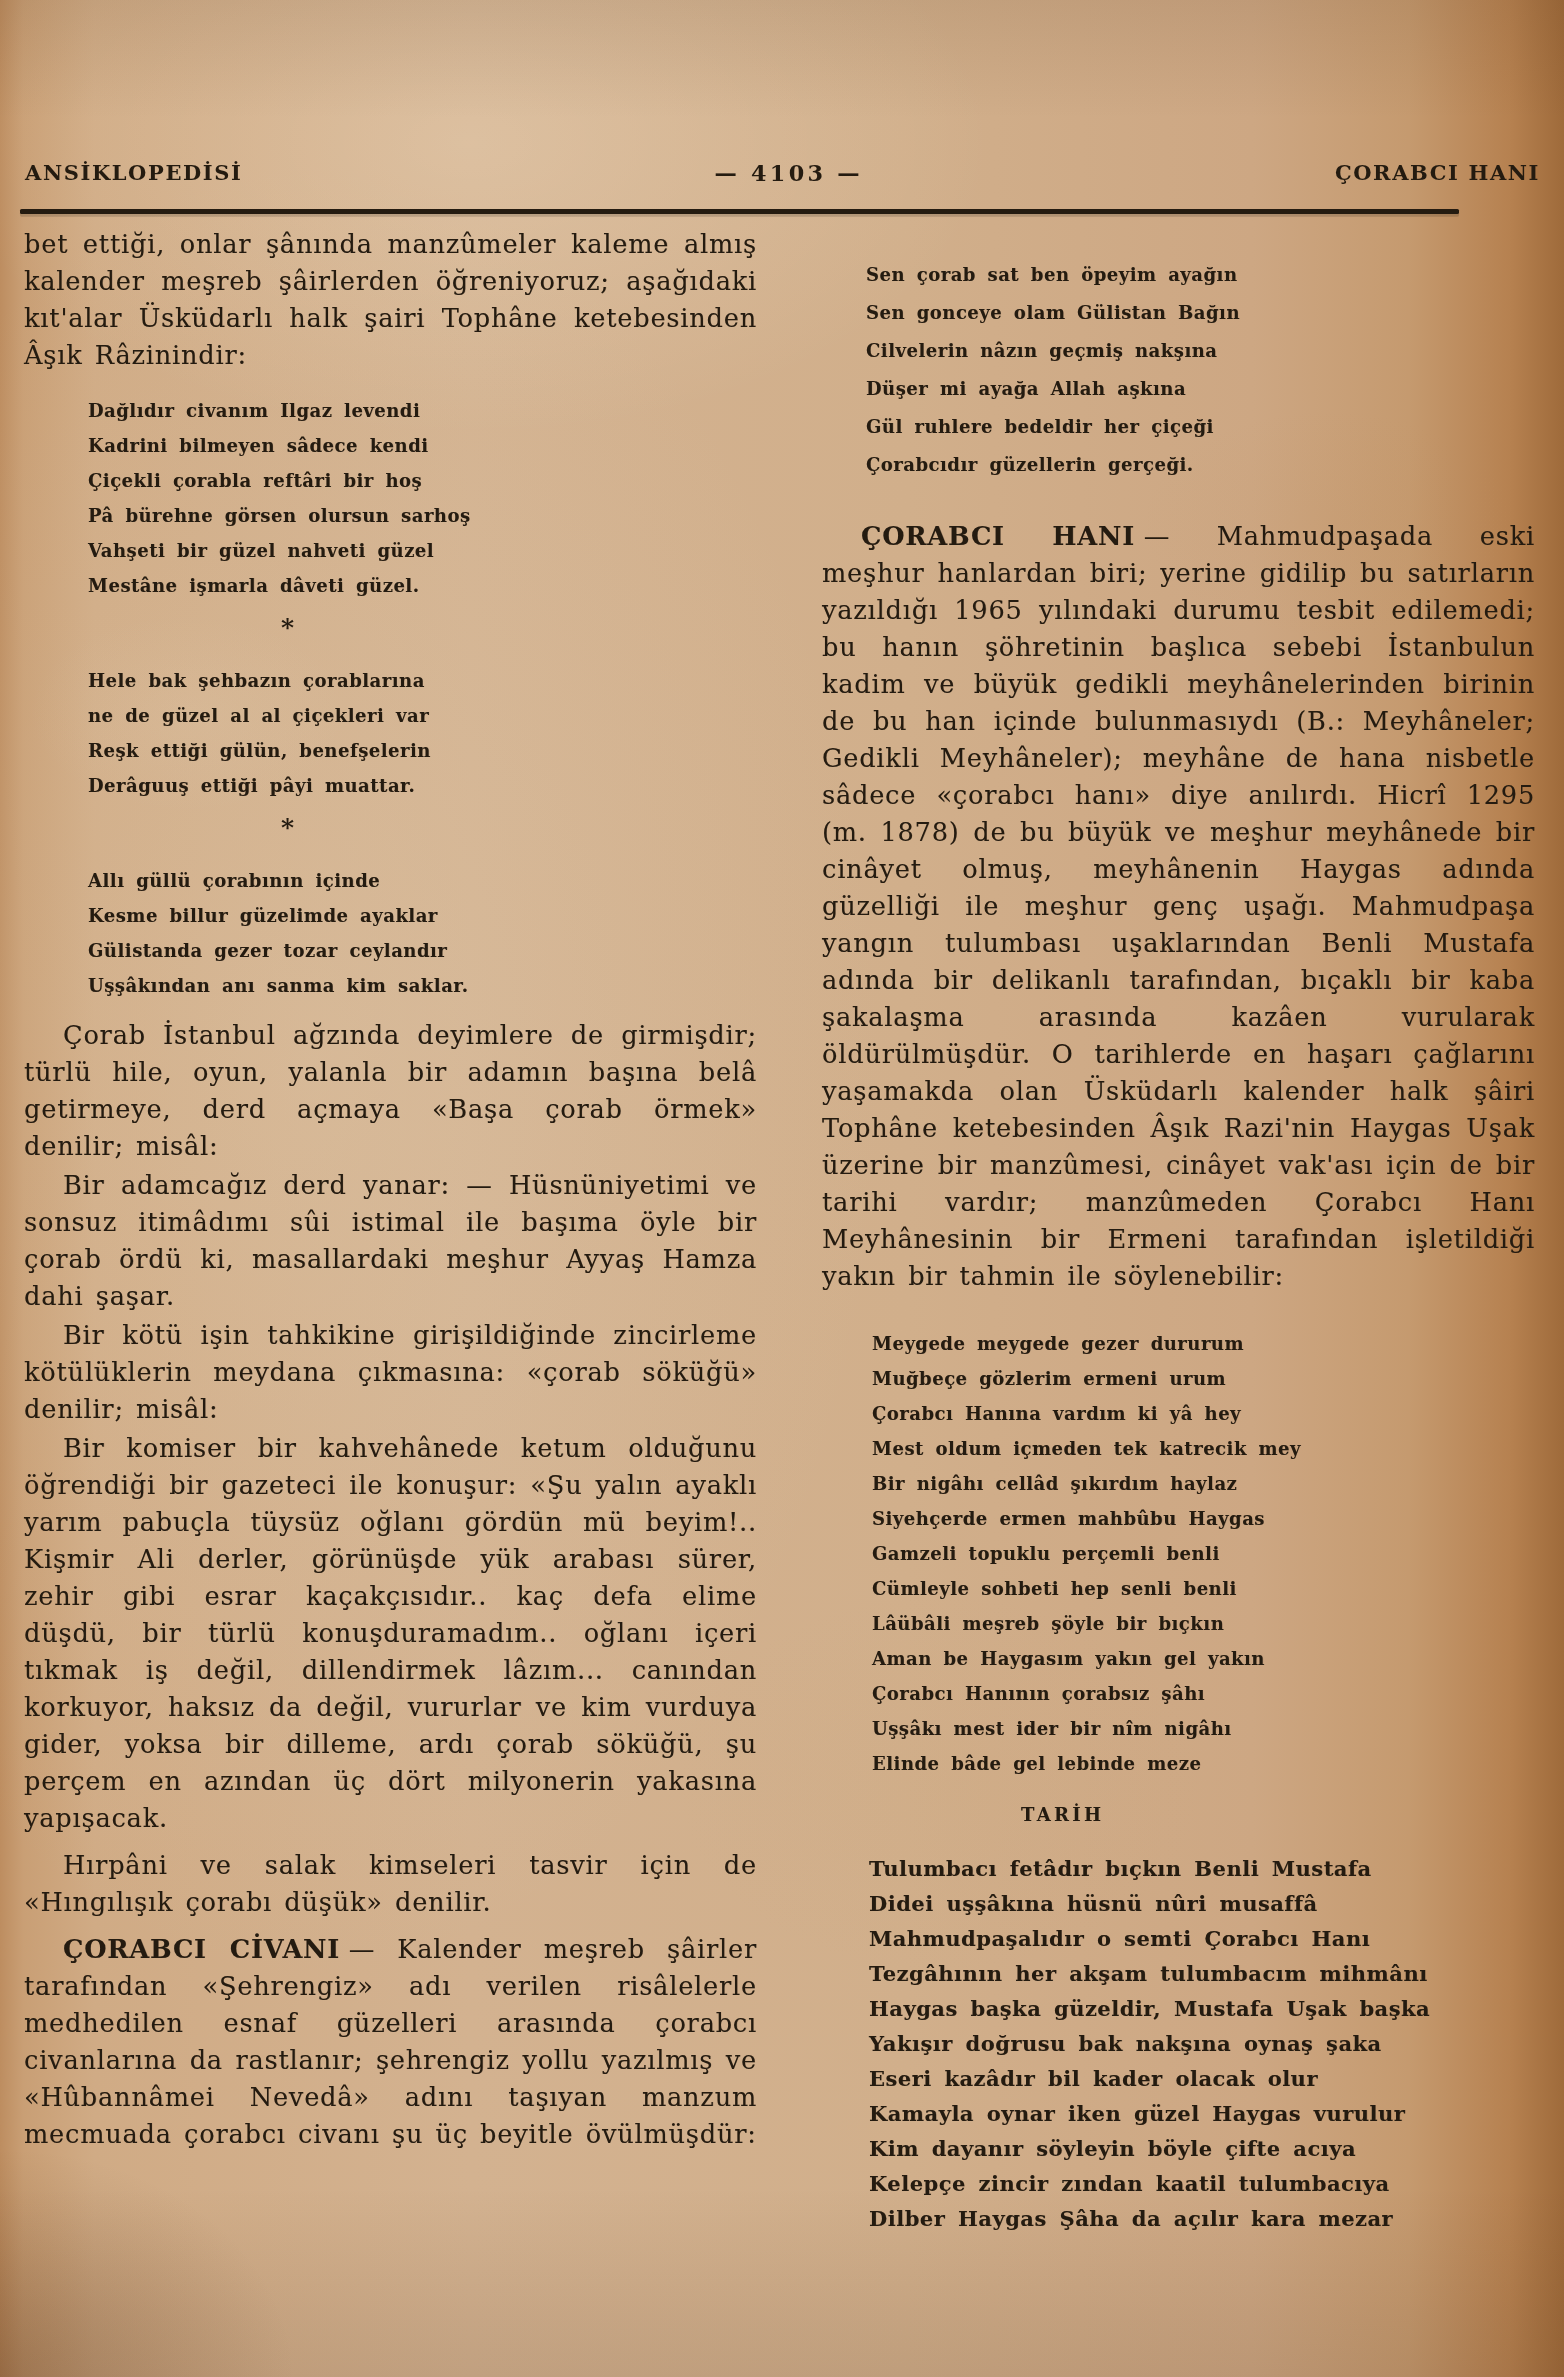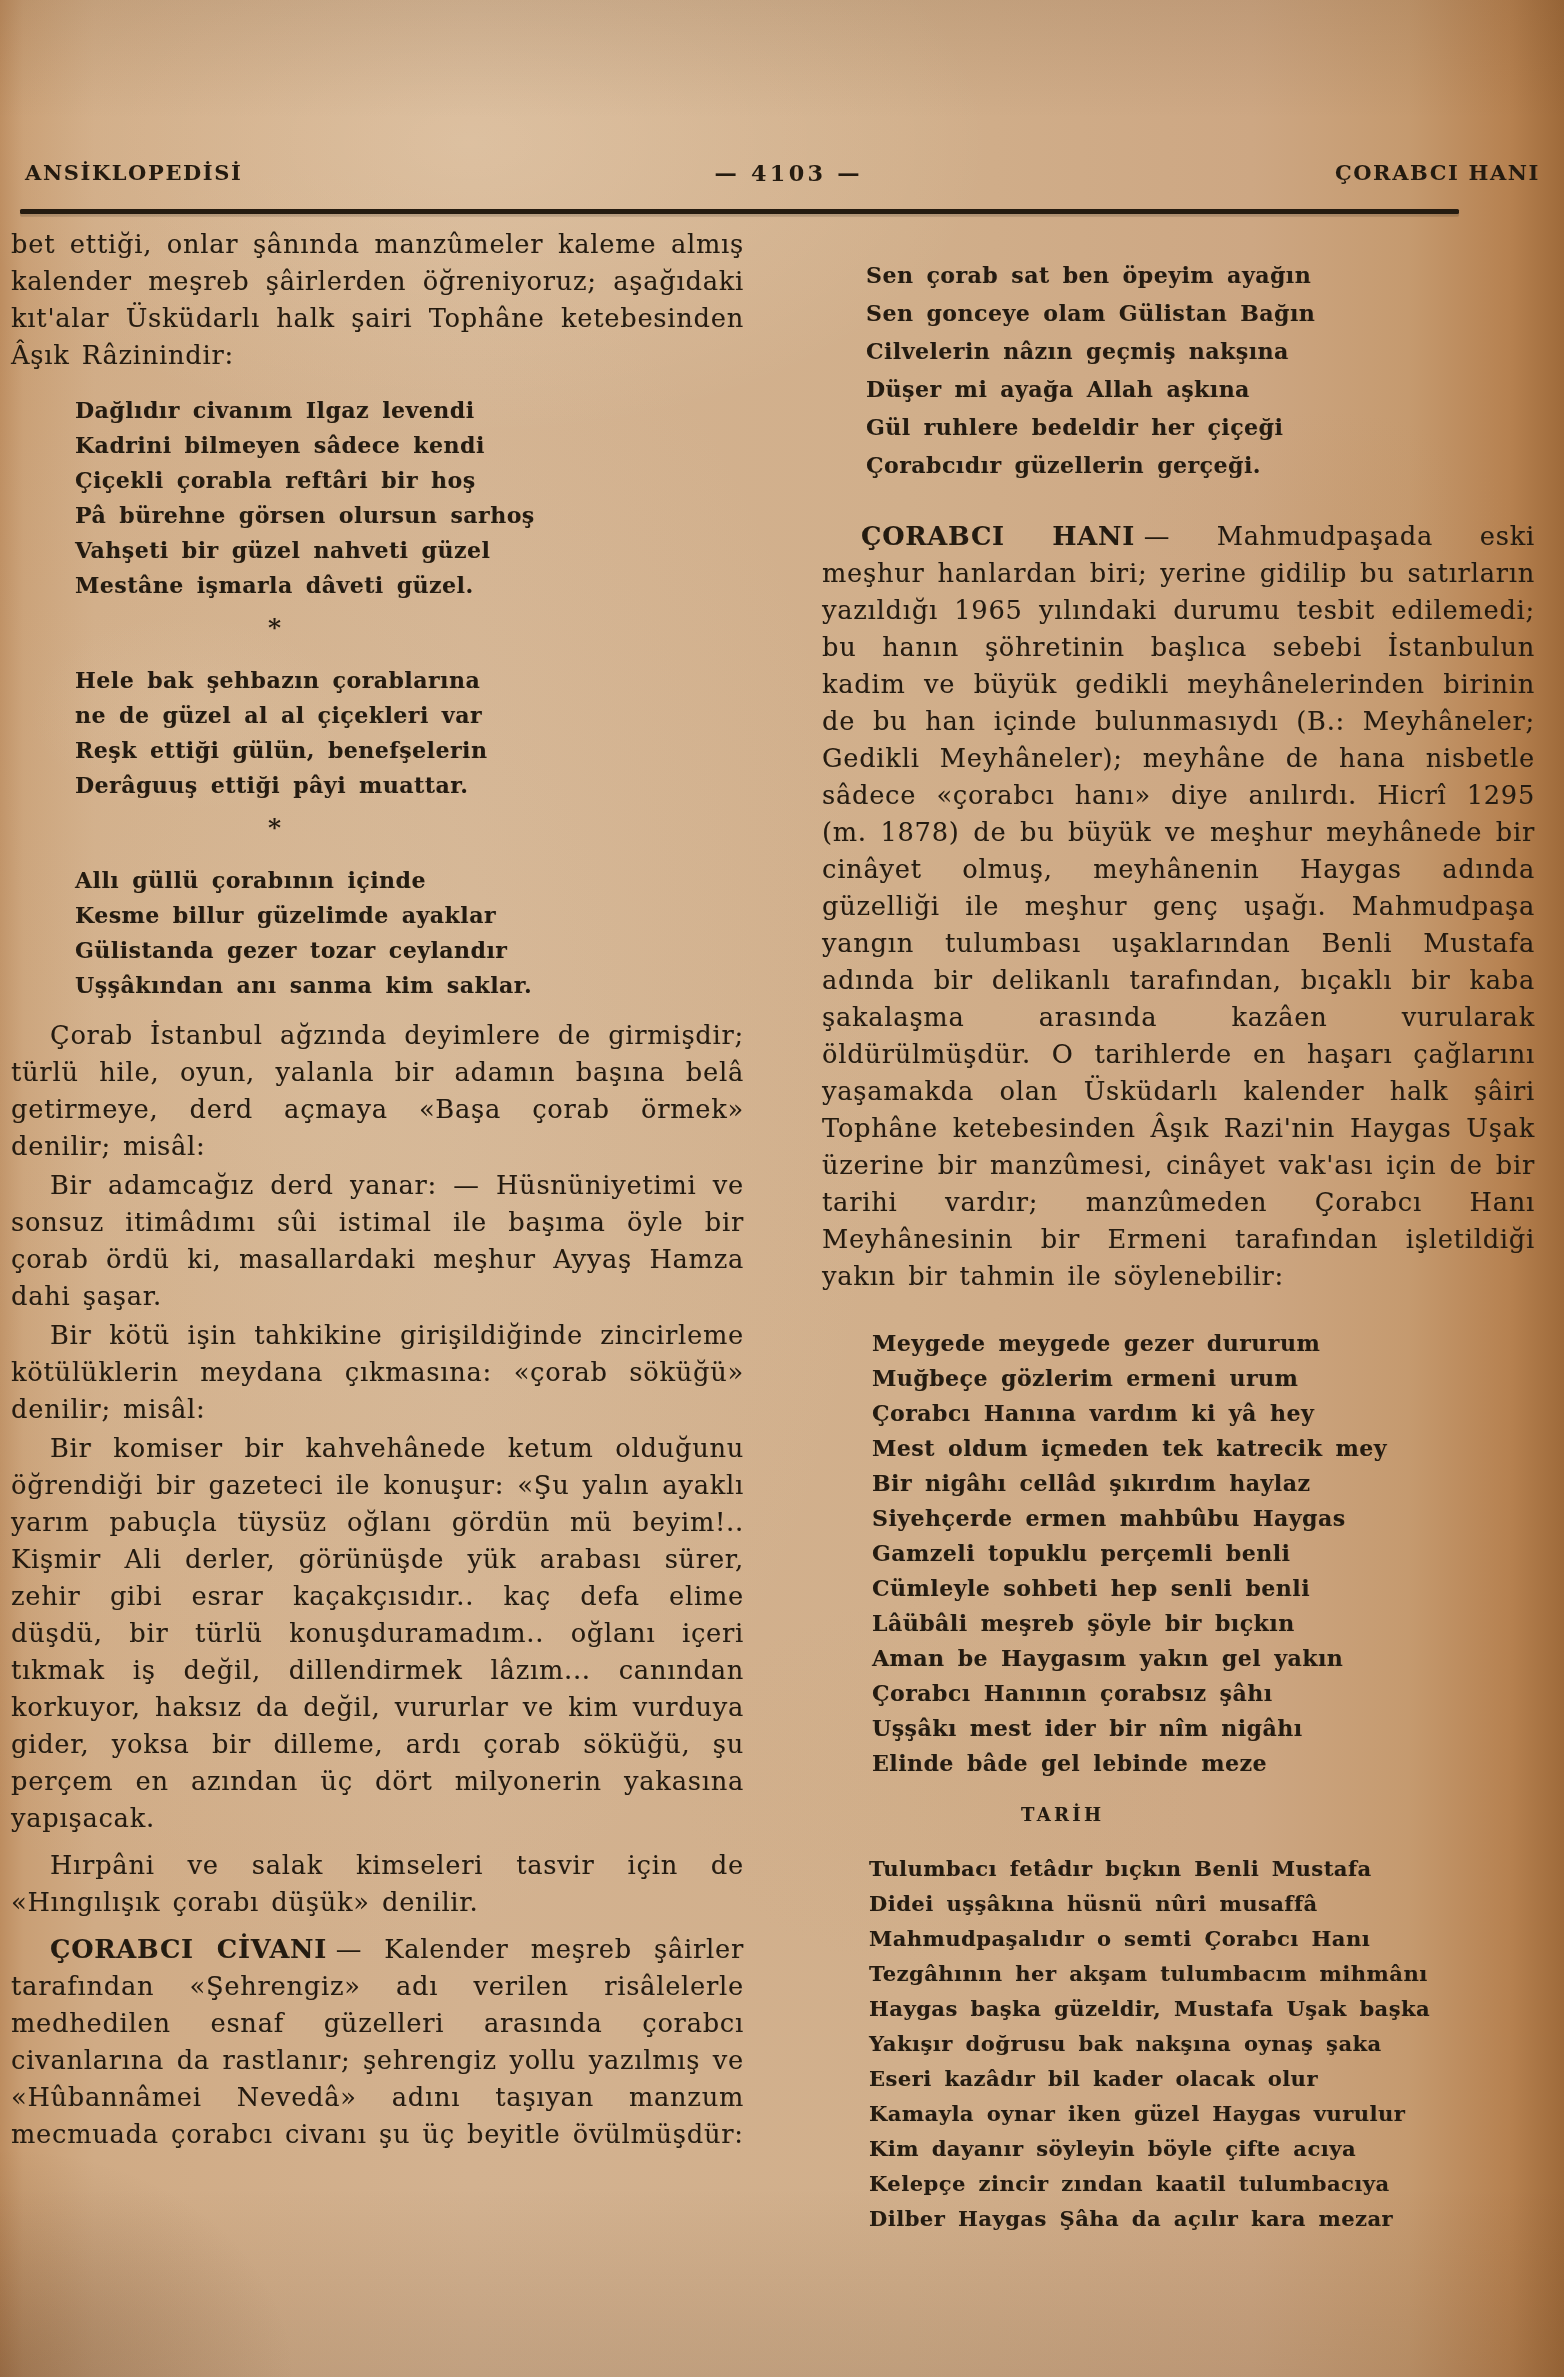--- a/index.html
+++ b/index.html
@@ -21,30 +21,30 @@
       radial-gradient(229px 142px at 12% 30%, rgba(235,220,195,0.12), transparent 70%);
   }
   .header-row { position:absolute; top:160px; left:25px; width:1515px;
     display:flex; justify-content:space-between; align-items:flex-start;
     font-weight:bold; font-size:21px; letter-spacing:1.6px; }
   .page-number { font-size:22.3px; letter-spacing:3.3px; }
   .header-rule { position:absolute; top:209px; left:19.6px; width:1439px; height:4.9px;
     background:#241b10; border-radius:1.6px; box-shadow:0 2.7px 0 rgba(36,27,16,0.18); }
 
   .col { position:absolute; }
-  .col-left  { left:11px;   top:226px; width:733px; }
+  .col-left  { left:24px;   top:226px; width:733px; }
   .col-right { left:822px; top:256px; width:713px; }
 
   .body-text { font-size:25.6px; line-height:37px; text-align:justify;
     margin:0 0 2.2px 0; letter-spacing:0.8px; word-spacing:3.3px;
     text-shadow:0.3px 0.3px 0 rgba(40,28,15,0.30); }
   .indent { text-indent:39px; }
   .lead { font-weight:bold; padding-right:8.7px; }
 
-  .poem { font-weight:bold; font-size:22px; line-height:35px;
+  .poem { font-weight:bold; font-size:18px; line-height:35px;
     margin:18.5px 0 4.4px 64px; letter-spacing:0.5px; word-spacing:4.9px;
     text-shadow:0.3px 0.3px 0 rgba(40,28,15,0.30); }
   .poem-line { white-space:nowrap; }
   .star { font-weight:bold; font-size:25px; line-height:33px; margin:8.7px 0 2.2px 257px; }
 
   .poem-sen { margin:0 0 34px 44px; line-height:38px; }
   .poem-meygede { margin:30.5px 0 14px 50px; line-height:35px; }
   .poem-tarih { margin:0 0 0 47px; line-height:35px; font-size:21px; }
   .tarih-heading { font-weight:bold; font-size:18px; letter-spacing:3.3px;
     margin:23px 0 26px 199px; text-shadow:0.3px 0.3px 0 rgba(40,28,15,0.30); }

